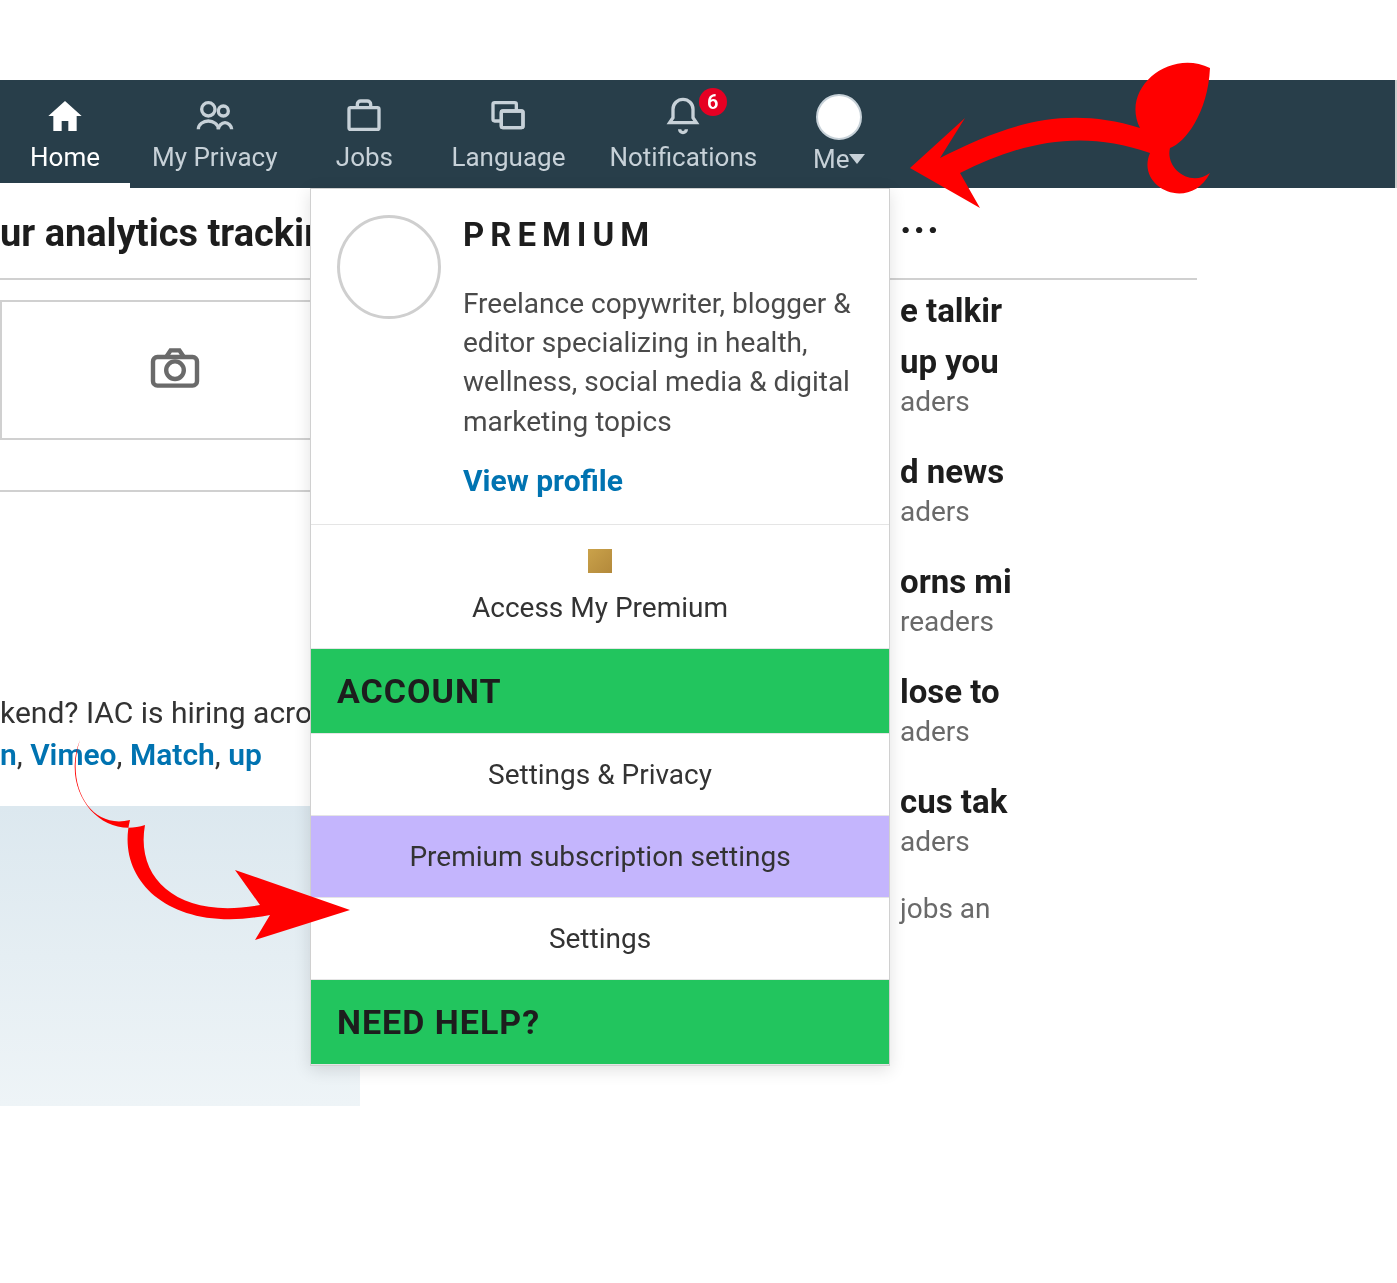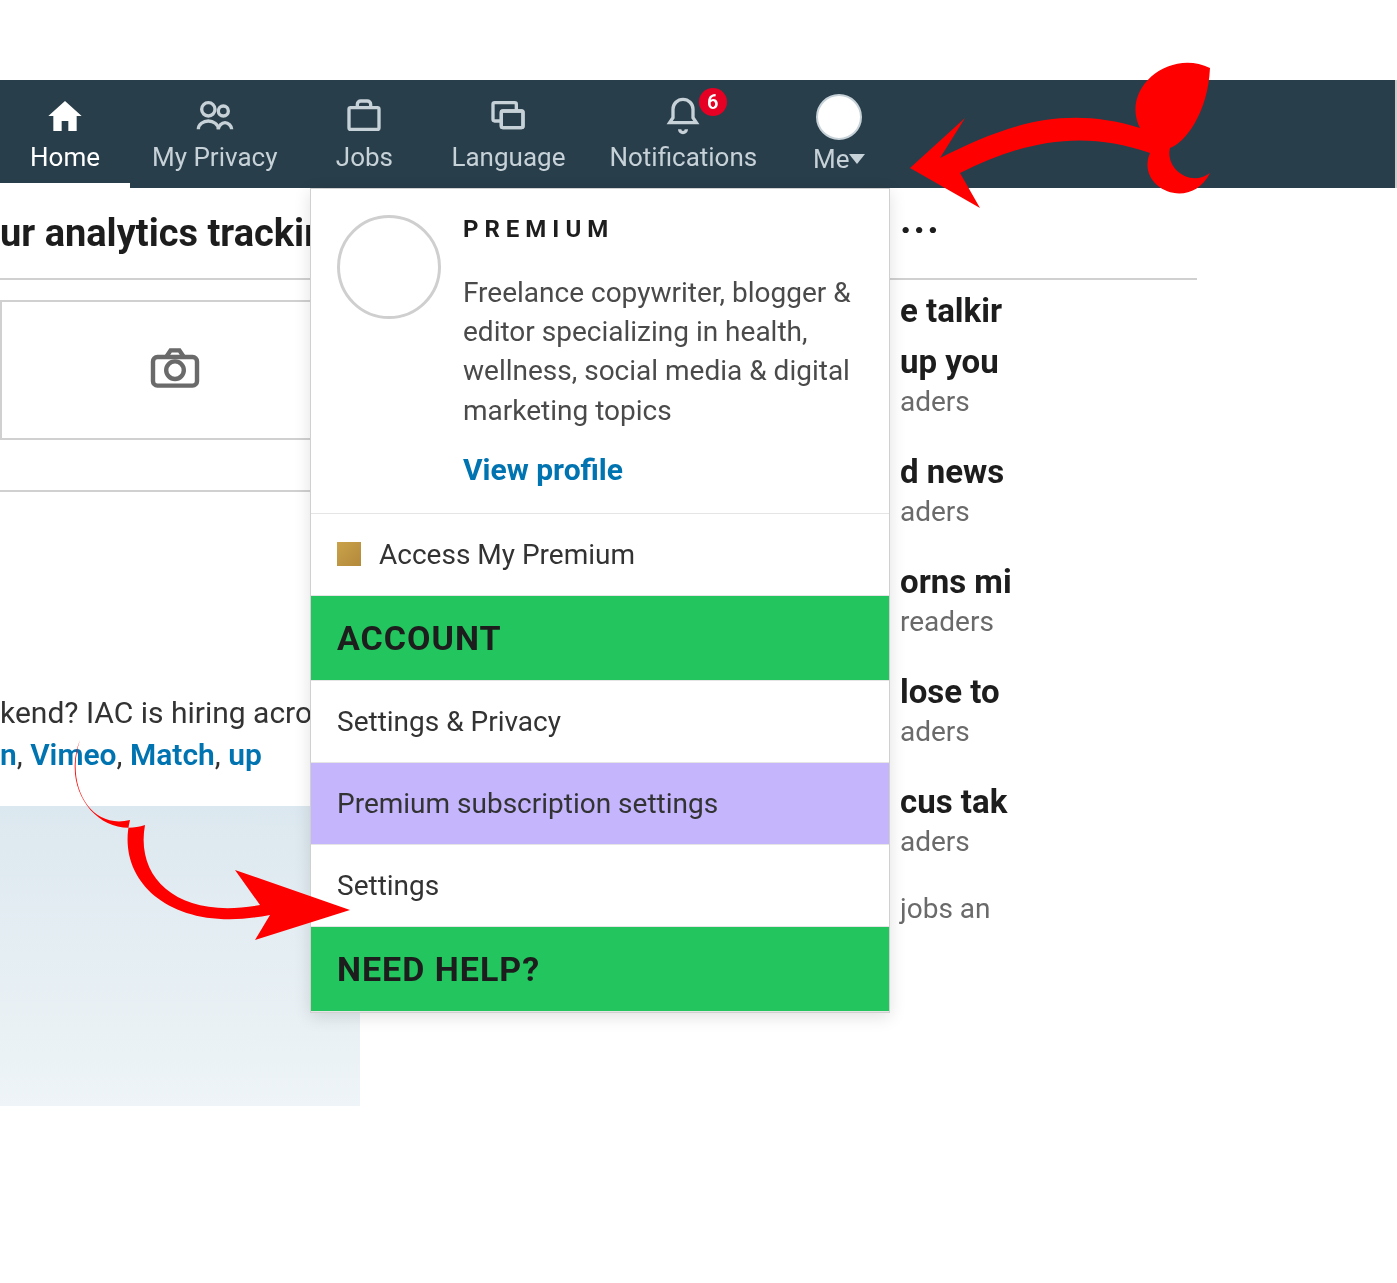--- a/index.html
+++ b/index.html
@@ -159,21 +159,21 @@
   }
   .dd-avatar {
     width: 104px; height: 104px; border-radius: 50%;
     border: 3px solid #cfcfcf; background: #fff;
     flex-shrink: 0;
   }
   .dd-profile-right { flex: 1; }
   .dd-premium {
     letter-spacing: 6px;
     font-weight: 700;
-    font-size: 24px;
+    font-size: 33px;
     color: #1d1d1d;
     margin-bottom: 30px;
   }
   .dd-headline {
     font-size: 28px;
     color: #4a4a4a;
     line-height: 1.4;
     margin-bottom: 22px;
   }
   .dd-view {
@@ -184,20 +184,21 @@
   }
   .dd-row {
     display: flex;
     align-items: center;
     gap: 18px;
     padding: 24px 26px;
     font-size: 28px;
     color: #333;
     border-bottom: 1px solid #e5e5e5;
     cursor: pointer;
+    flex-direction: column;
   }
   .dd-row.highlight { background: #c4b5fd; }
   .dd-section {
     padding: 22px 26px;
     background: #22c55e;
     font-size: 34px;
     font-weight: 700;
     letter-spacing: 1px;
     color: #1d1d1d;
     border-bottom: 1px solid #e5e5e5;

